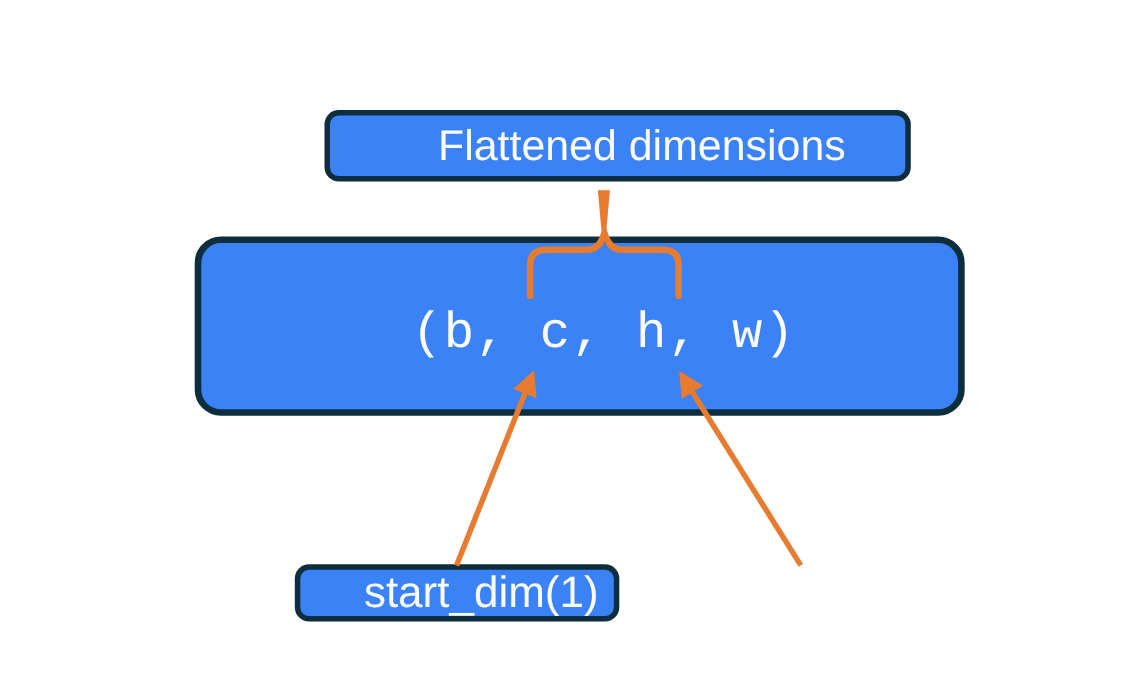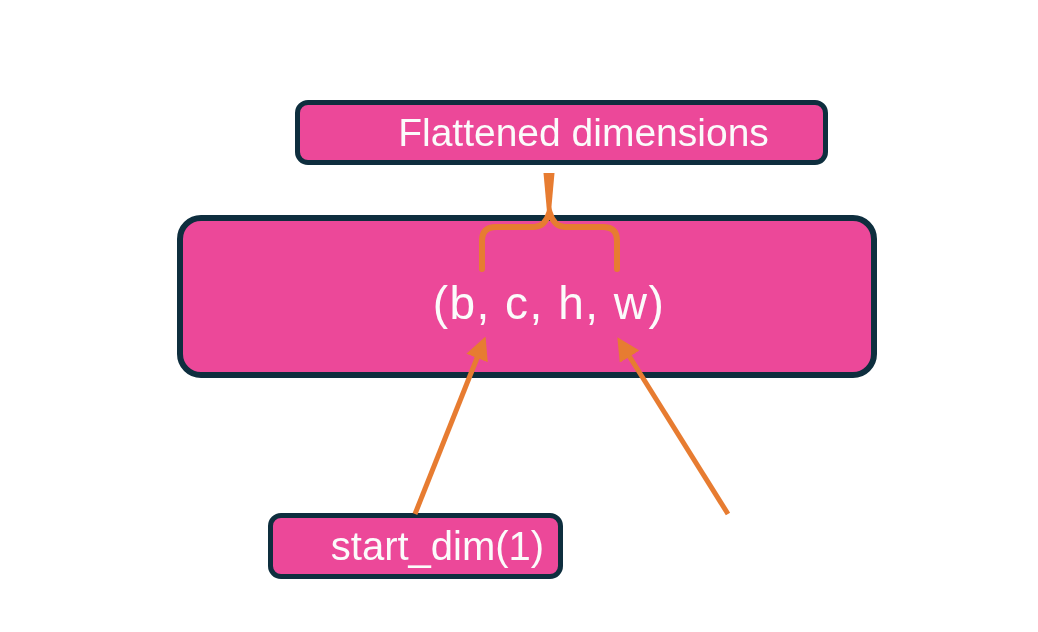--- a/index.html
+++ b/index.html
@@ -11,21 +11,21 @@
   .canvas {
     position: relative;
     width: 1038px;
     height: 632px;
     background: #ffffff;
     overflow: hidden;
   }
   .node {
     position: absolute;
     box-sizing: border-box;
-    background: #ec4899;
+    background: #3b82f6;
     border: 5px solid #0e2e3e;
     border-radius: 13px;
     color: #fbfbfb;
     display: flex;
     align-items: center;
     justify-content: center;
     text-align: center;
     padding-left: 44px;
   }
   .node-flattened {
@@ -34,24 +34,25 @@
     font-size: 39px;
   }
   .node-tensor {
     left: 177px; top: 215px;
     width: 700px; height: 163px;
     border-width: 6px;
     border-radius: 24px;
     font-size: 46px;
     letter-spacing: 1.5px;
     padding-top: 12px;
+    font-family: Liberation Mono, monospace;
   }
   .node-start-dim {
     left: 268px; top: 513px;
-    width: 295px; height: 66px;
+    width: 295px; height: 52px;
     font-size: 40px;
   }
   .node-end-dim {
     left: 582px; top: 513px;
     width: 296px; height: 64px;
     font-size: 40px;
   }
   svg.overlay {
     position: absolute;
     left: 0; top: 0;

